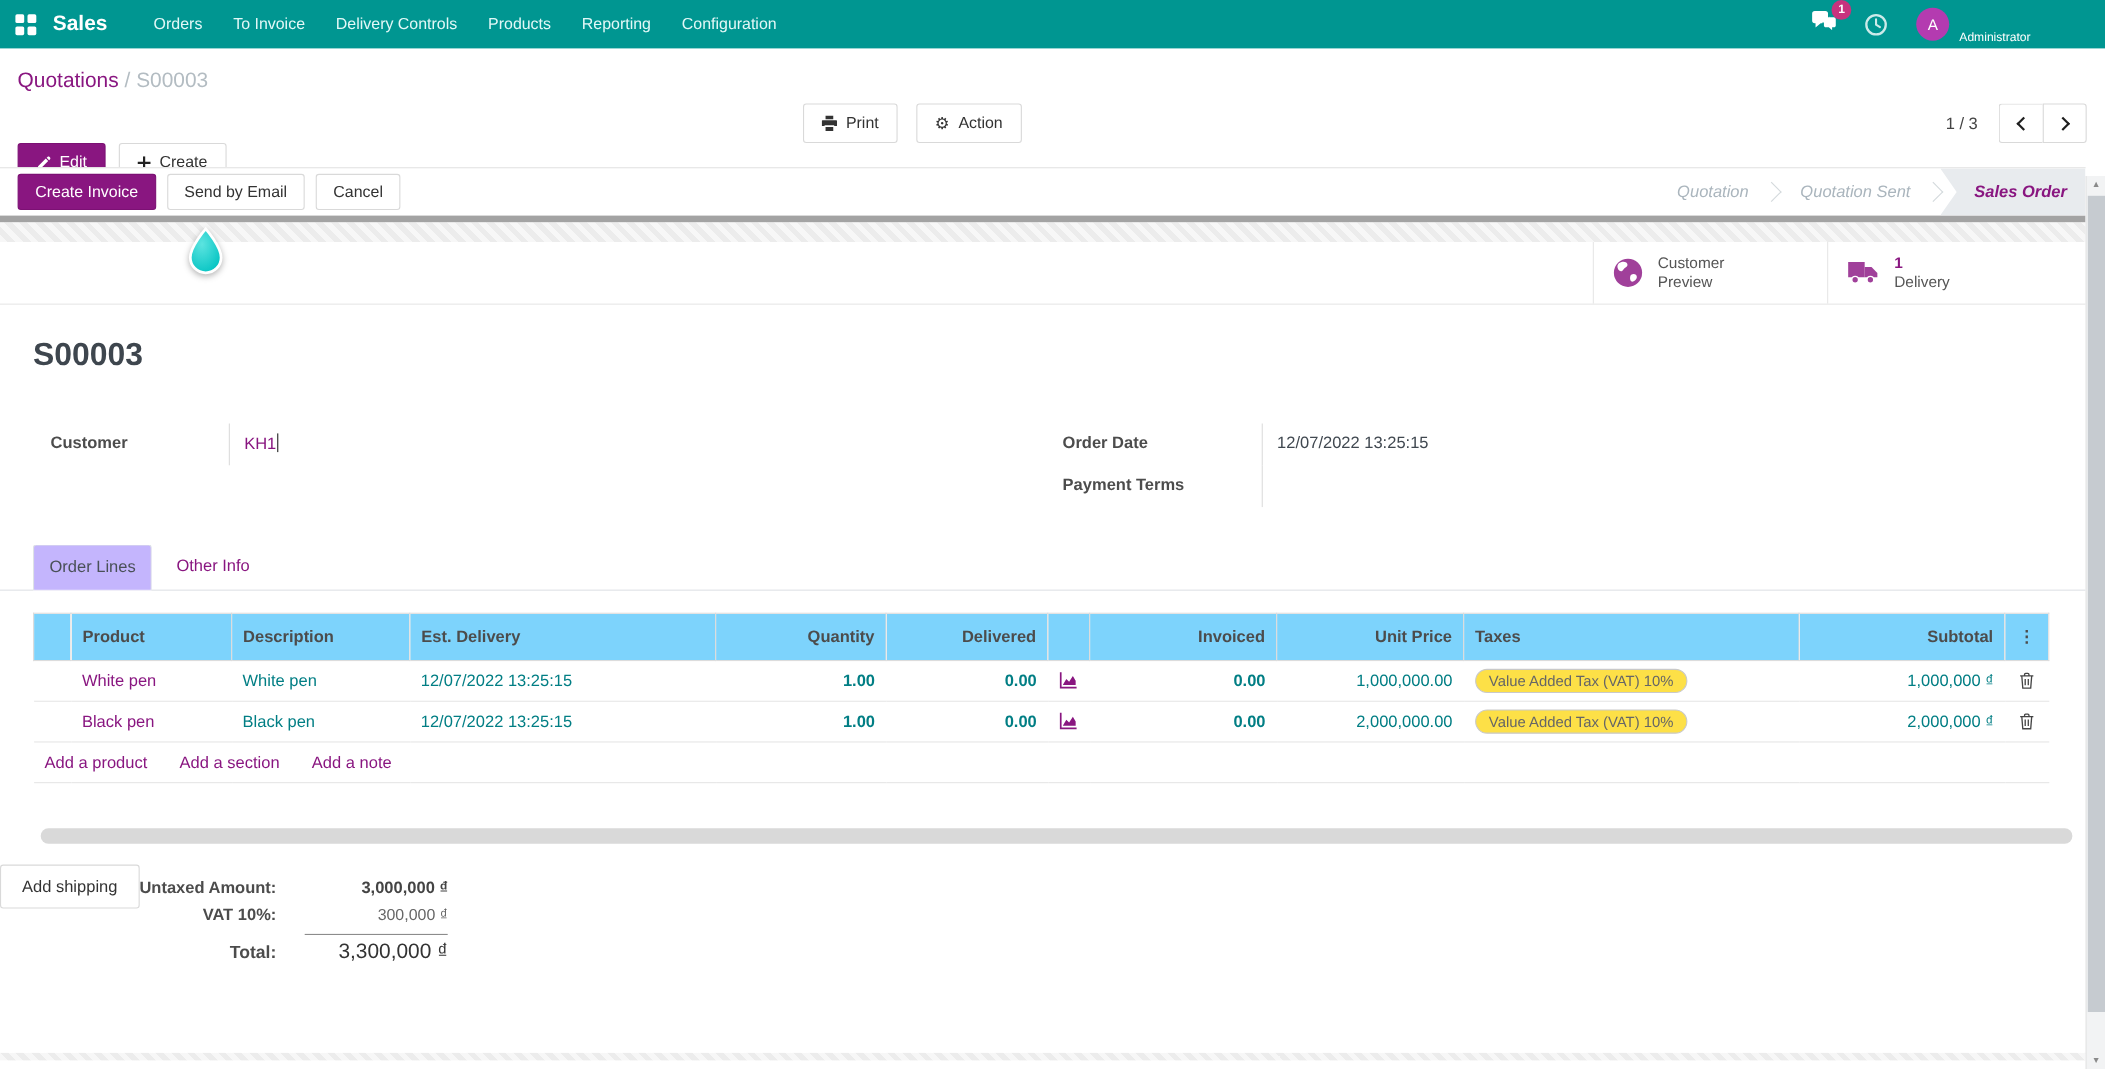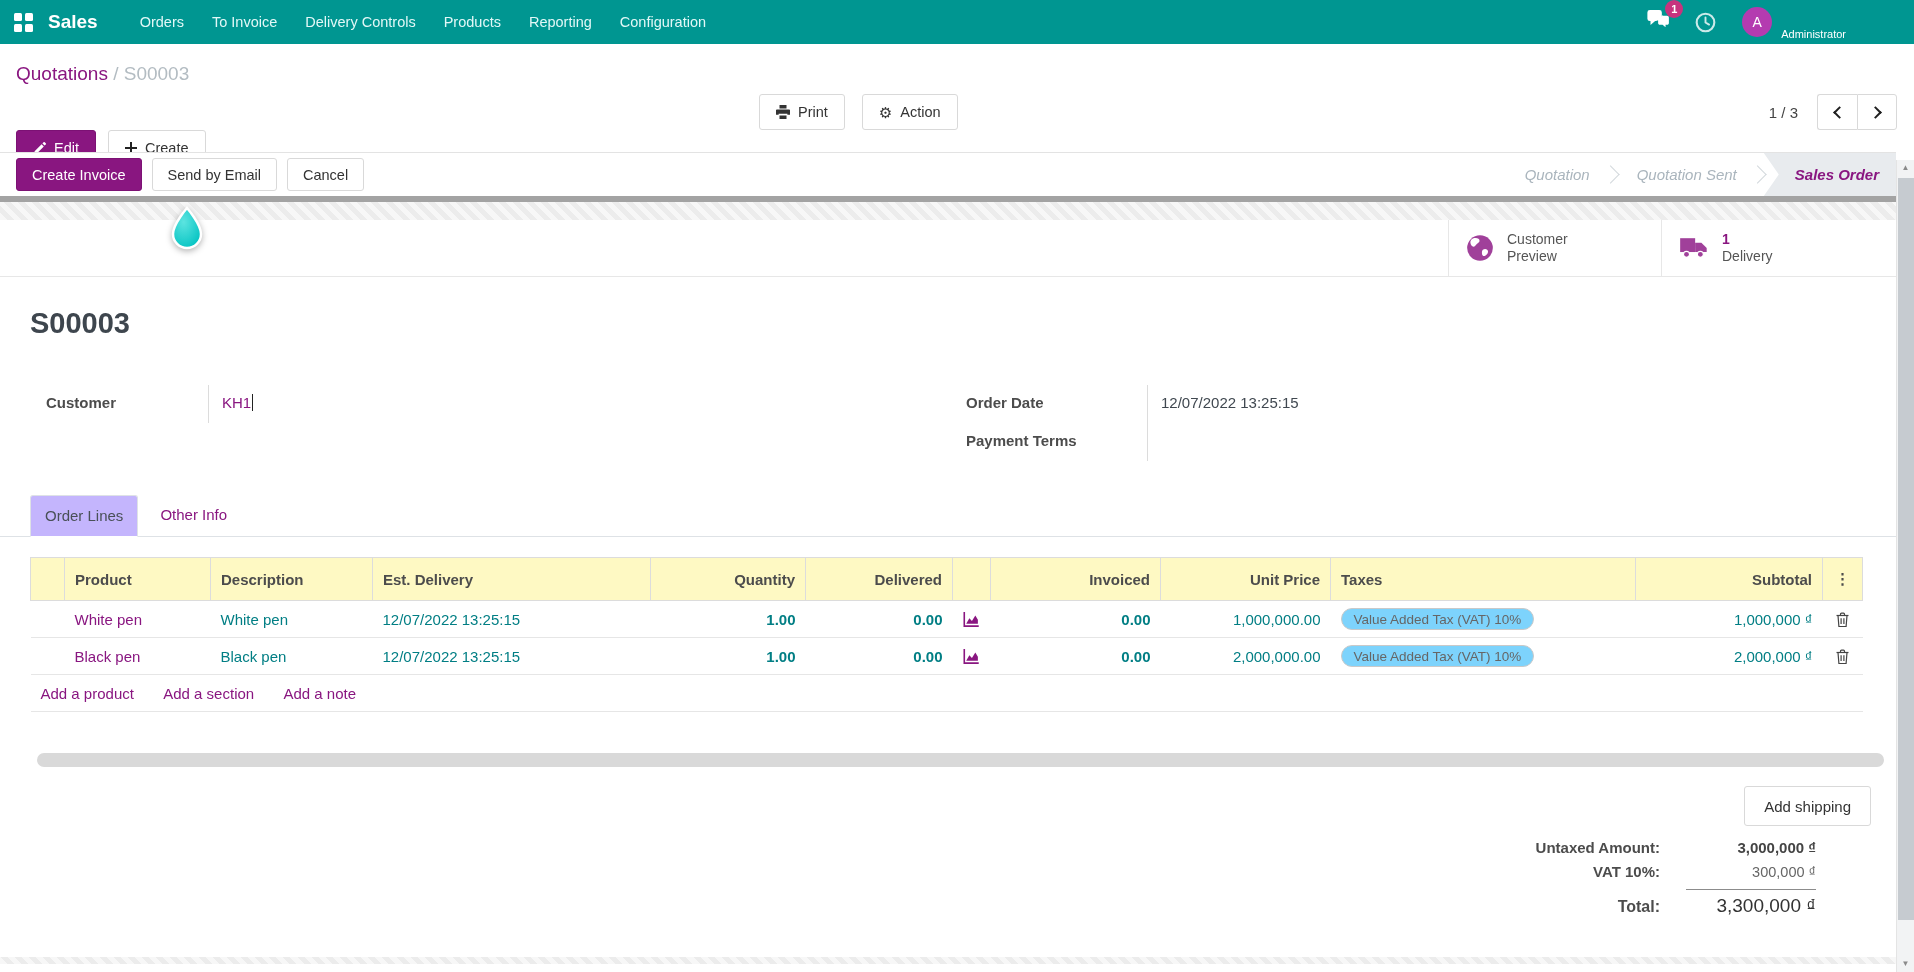--- a/index.html
+++ b/index.html
@@ -24,21 +24,21 @@
   
   .control-panel { padding:12px 17px 0 16px; background:#fff;}
   .breadcrumb { font-size:19px; height:36px; line-height:36px;}
   .bc-link { color:#891680; cursor:pointer;}
   .bc-sep, .bc-current { color:#b3bcc2;}
   .cp-row { position:relative; height:58px; margin-top:2px;}
   .btn { display:inline-flex; align-items:center; gap:8px; font-size:14.5px; border:1px solid #d9d9d9; background:#fff;
          color:#333; padding:0 16px; height:36px; border-radius:3px; cursor:pointer; font-family:inherit; white-space:nowrap;}
   .btn-primary { background:#891680; border-color:#7c1174; color:#fff;}
   .cp-left { position:absolute; left:0; top:0; display:flex; gap:12px;margin-top:36px;}
-  .cp-center { position:absolute; left:743px; top:0; display:flex; gap:17px;}
+  .cp-center { position:absolute; left:714px; top:0; display:flex; gap:17px;}
   .cp-right { position:absolute; right:0; top:0; display:flex; align-items:center;}
   .pager-value { font-size:15px; color:#444; margin-right:19px;}
   .pager-btn { width:40px; height:36px; border:1px solid #d9d9d9; background:#fff; display:flex; align-items:center;
                justify-content:center; cursor:pointer;}
   .pager-btn.prev { border-radius:3px 0 0 3px; border-right:none;}
   .pager-btn.next { border-radius:0 3px 3px 0;}
   .chev { width:9px; height:9px; border-right:2.6px solid #1f1f1f; border-bottom:2.6px solid #1f1f1f; display:inline-block;}
   .chev.left { transform:rotate(135deg); margin-left:3px;}
   .chev.right { transform:rotate(-45deg); margin-right:3px;}
 
@@ -82,37 +82,37 @@
 
   .tabs { margin-top:34px; border-bottom:1px solid #dee2e6; padding-left:30px; display:flex; height:42px;}
   .tab { font-size:15px; padding:0 14px; line-height:40px; cursor:pointer;}
   .tab.active { border:1px solid #dee2e6; border-bottom:1px solid #fff; border-radius:3px 3px 0 0;
                 color:#495057; margin-bottom:-1px; background:#c4b5fd;}
   .tab.inactive { color:#891680; margin-left:8px;}
 
   
   .table-wrap { margin:20px 30px 0;}
   table.o-list { border-collapse:collapse; table-layout:fixed; width:1832px; font-size:15px;}
-  table.o-list thead th { background:#fef9c3; border:1px solid #dcdcdc; height:38px; font-weight:bold; color:#4c4c4c;
+  table.o-list thead th { background:#7dd3fc; border:1px solid #dcdcdc; height:38px; font-weight:bold; color:#4c4c4c;
                           padding:12px 10px; text-align:left; overflow:hidden; white-space:nowrap;}
   table.o-list th.num, table.o-list td.num { text-align:right;}
   table.o-list tbody td { height:37px; border-bottom:1px solid #e6e6e6; padding:0 10px; overflow:hidden; white-space:nowrap; cursor:pointer;}
   tr.links-row td { border-bottom:1px solid #d9d9d9; padding-left:53px;}
   .c-teal { color:#017E84;} .bold { font-weight:bold;} .c-purple { color:#891680;}
   .pill { display:inline-block; border:1px solid #c9c9c9; border-radius:15px; padding:2.5px 12px; font-size:13.5px;
-          color:#666; background:#7dd3fc;}
+          color:#666; background:#fde047;}
   .cell-icon { vertical-align:-3px; cursor:pointer;}
   .dots-header { text-align:center !important; color:#4c4c4c; font-size:15px; cursor:pointer;}
   .trash-cell { text-align:center;}
   .add-link { color:#891680; cursor:pointer; margin-right:26px; font-size:15px;}
 
   .hbar { margin:41px 0 0 37px; width:1847px; height:14px; background:#d9d9d9; border-radius:7px; cursor:pointer;}
 
   
-  .totals-zone { margin-top:19px; display:flex; flex-direction:column; align-items:flex-end; padding-right:25px;}
+  .totals-zone { margin-top:19px; display:flex; align-items:flex-start; padding-right:25px;}
   .add-shipping { height:40px; padding:0 19px; font-size:15px;}
   .totals { margin-top:13px; display:grid; grid-template-columns:auto 130px; column-gap:26px; row-gap:7px;
             font-size:15px; color:#4c4c4c; padding-right:55px; align-items:baseline;}
   .t-label { text-align:right; font-weight:bold;}
   .t-val { text-align:right; color:#444;}
   .t-val.strong { font-weight:bold;}
   .t-val.muted { color:#666; font-size:14.5px;}
   .t-label.total { font-size:16px;}
   .t-val.total { font-weight:normal; font-size:19px; color:#333; border-top:1px solid #8c8c8c; padding-top:5px;}
   .t-val.muted, .t-label.vat { padding-bottom:2px;}

